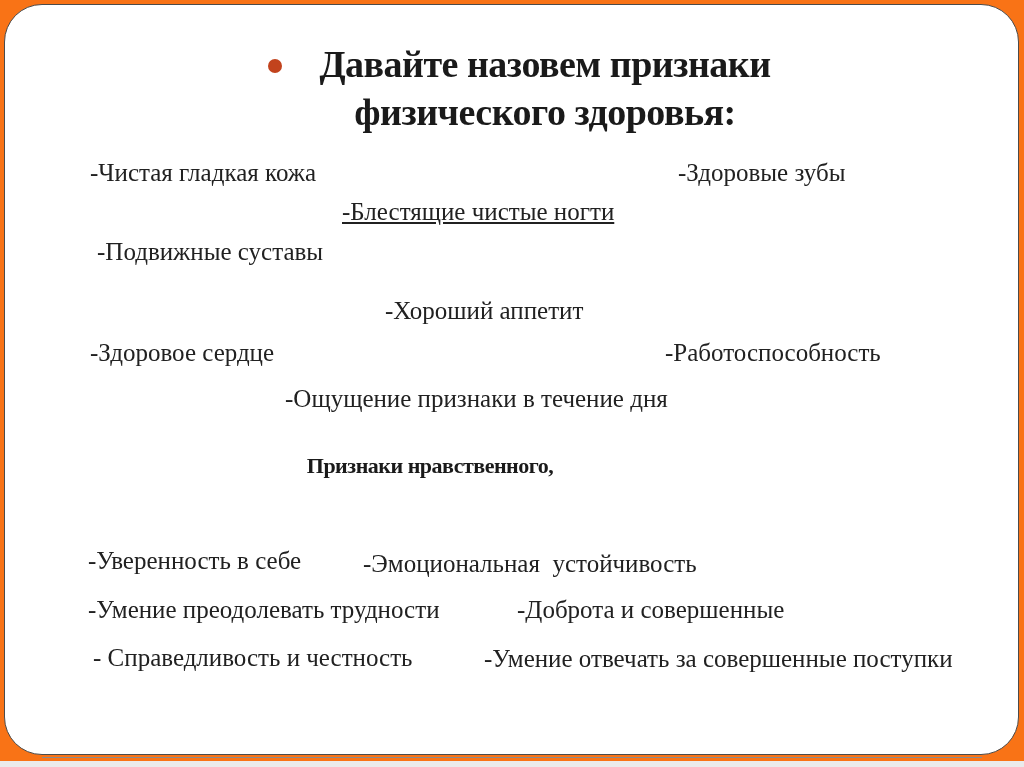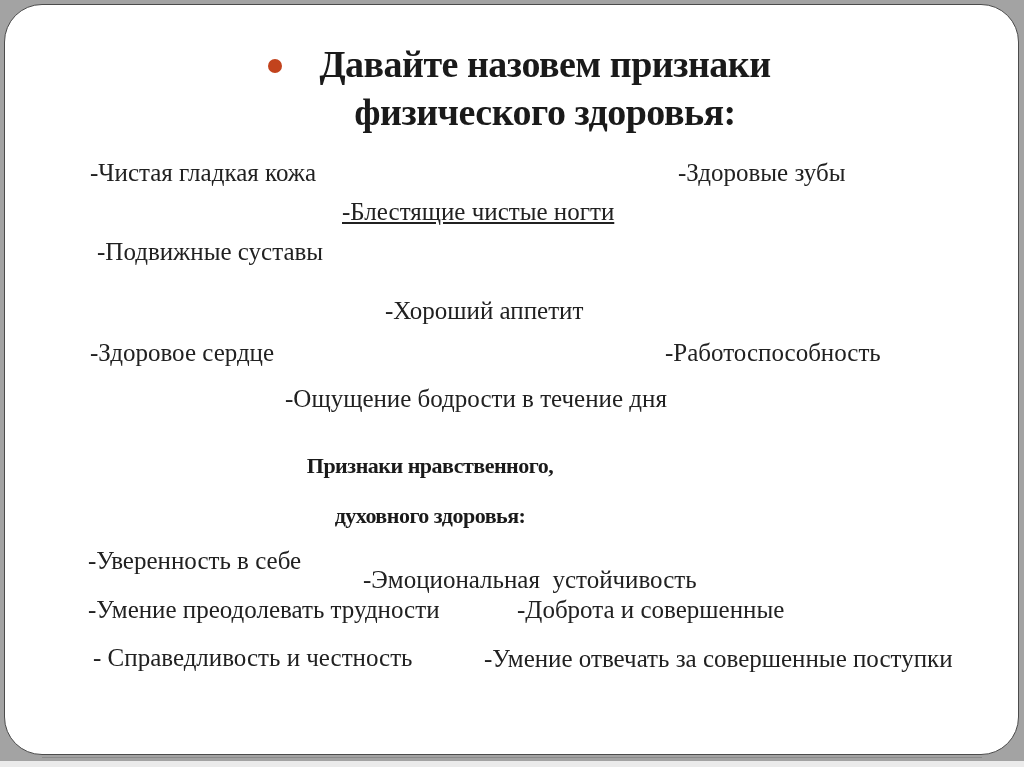--- a/index.html
+++ b/index.html
@@ -4,21 +4,21 @@
 <style>
   :root{
     --bullet:#C2431D;
     --title-text:#1A1A1A;
     --body-text:#212121;
     --card-border:#4B4B4B;
   }
   *{margin:0;padding:0;box-sizing:border-box;}
   html,body{width:1024px;height:767px;background:#ffffff;overflow:hidden;
     font-family:"Liberation Serif",serif;}
-  .stage{position:relative;width:1024px;height:767px;background:#a3a3a3;}
+  .stage{position:relative;width:1024px;height:767px;background:#f97316;}
 
   .slide-card{
     position:absolute;left:4px;top:4px;width:1015px;height:751px;
     background:#ffffff;border:1.6px solid var(--card-border);border-radius:38px;
   }
   .card-shadow-line{
     position:absolute;left:42px;top:757px;width:940px;height:1.4px;background:#8b8b8b;
   }
   .bottom-strip{
     position:absolute;left:0;top:761px;width:1024px;height:6px;background:#ebebeb;
@@ -47,21 +47,21 @@
   .p1{left:678px;top:159px;}
   .p2{left:342px;top:198px;text-decoration:underline;}
   .p3{left:97px; top:238px;}
   .p4{left:665px;top:251px;}
   .p5{left:385px;top:297px;}
   .p6{left:90px; top:339px;}
   .p7{left:665px;top:339px;}
   .p8{left:285px;top:385px;}
   
   .m0{left:88px; top:547px;}
-  .m1{left:363px;top:550px;margin-top:16px;}
+  .m1{left:363px;top:550px;}
   .m2{left:88px; top:596px;font-family:Liberation Serif, serif;}
   .m3{left:517px;top:596px;}
   .m4{left:93px; top:644px;}
   .m5{left:484px;top:645px;}
 </style>
 </head>
 <body>
 
 <div class="stage">
   <div class="slide-card"></div>
@@ -74,25 +74,24 @@
     <div>физического здоровья:</div>
   </h1>
 
   <div class="item p1">-Здоровые зубы</div>
   <div class="item p0">-Чистая гладкая кожа</div>
   <div class="item p2">-Блестящие чистые ногти</div>
   <div class="item p3">-Подвижные суставы</div>
   <div class="item p5">-Хороший аппетит</div>
   <div class="item p6">-Здоровое сердце</div>
   <div class="item p7">-Работоспособность</div>
-  <div class="item p8">-Ощущение бодрости в течение дня</div>
+  <div class="item p8">-Ощущение признаки в течение дня</div>
 
   <h2 class="moral-heading">
     <div>Признаки нравственного,</div>
-    <div>духовного здоровья:</div>
   </h2>
 
   <div class="item m0">-Уверенность в себе</div>
   <div class="item m1">-Эмоциональная  устойчивость</div>
   <div class="item m2">-Умение преодолевать трудности</div>
   <div class="item m3">-Доброта и совершенные</div>
   <div class="item m4">- Справедливость и честность</div>
   <div class="item m5">-Умение отвечать за совершенные поступки</div>
 </div>
 

